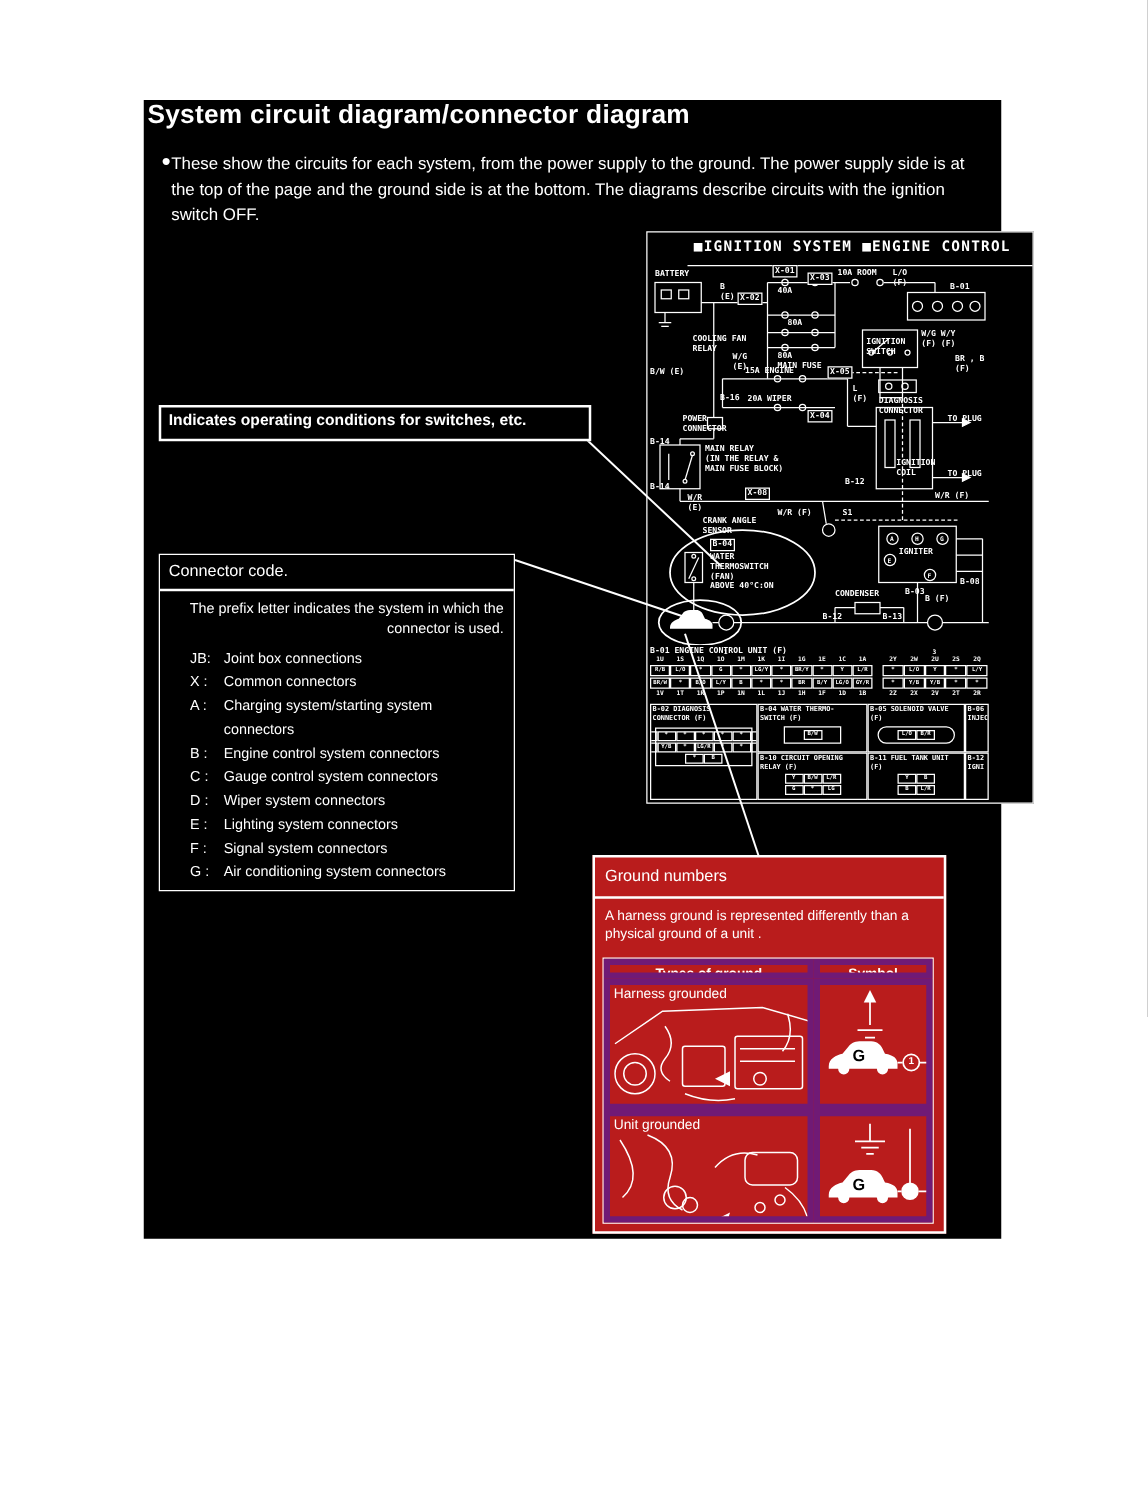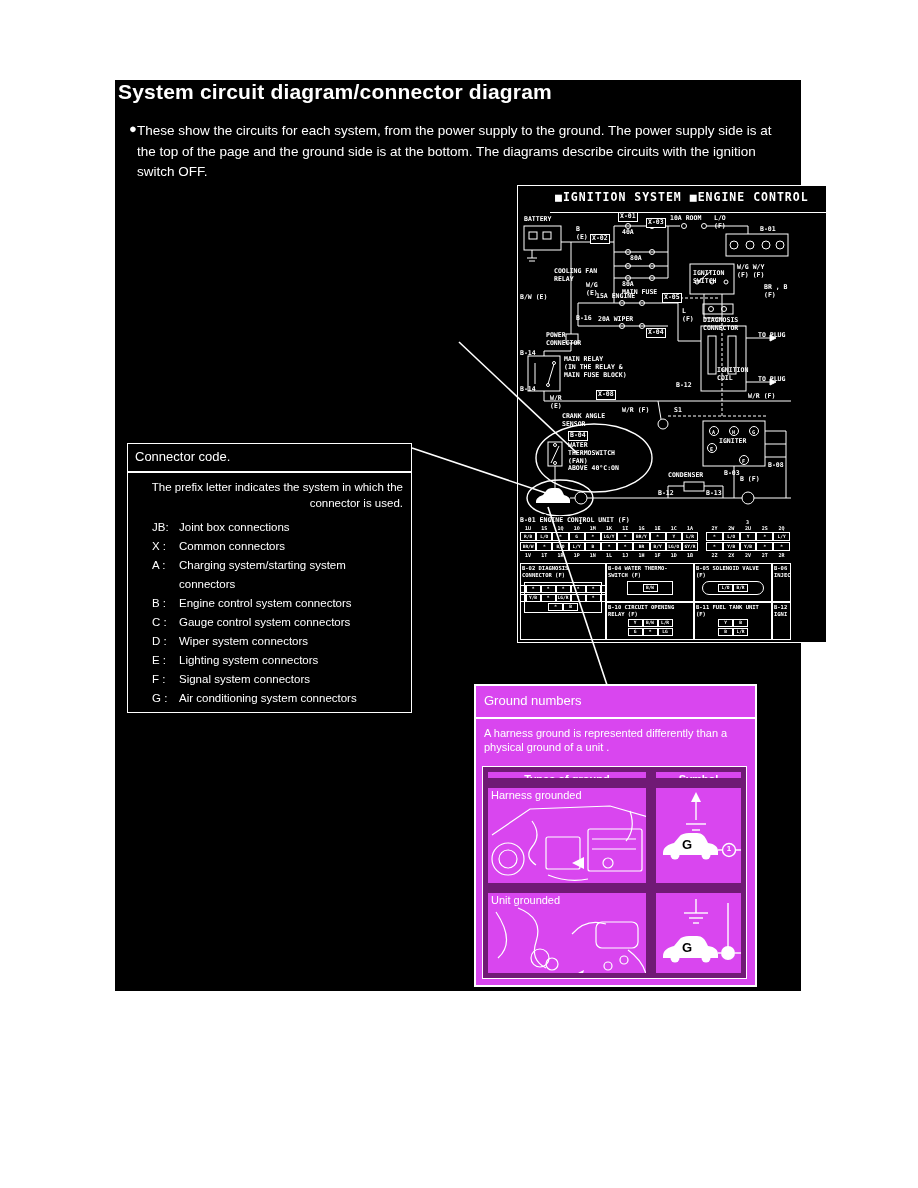--- a/index.html
+++ b/index.html
@@ -21,21 +21,21 @@
   
   .ccbox{position:absolute;left:12px;top:363px;width:283px;height:268px;border:1.5px solid #fff;z-index:6;background:#000;}
   .cchead{height:22px;border-bottom:2px solid #fff;font-size:13px;padding:5px 0 0 7px;}
   .ccdesc{font-size:11.5px;line-height:16px;padding:6px 8px 0 8px;text-align:right;}
   .cclist{margin-top:7px;padding-left:24px;}
   .ccitem{display:flex;font-size:11.5px;line-height:19px;}
   .cccode{width:27px;flex:none;}
   .cclabel{flex:1;padding-right:14px;}
 
   
-  .gnbox{position:absolute;left:359px;top:604px;width:279px;height:299px;border:2px solid #fff;z-index:6;background:#d946ef;}
+  .gnbox{position:absolute;left:359px;top:604px;width:279px;height:299px;border:2px solid #fff;z-index:6;background:#b91c1c;}
   .gnhead{height:24px;border-bottom:2px solid #fff;font-size:13px;padding:7px 0 0 8px;}
   .gndesc{font-size:11px;line-height:14px;padding:7px 6px 0 8px;}
   .gtable{position:absolute;left:6px;top:80px;width:263px;height:211px;border:1.5px solid #fff;
           display:grid;grid-template-columns:168px 1fr;grid-template-rows:16px 105px 1fr;}
   .gcell{border:5px solid #701a75;position:relative;overflow:hidden;}
   .ghead{font-size:11px;font-weight:700;text-align:center;padding-top:1px;}
   .gtypelabel{font-size:11px;padding:1px 0 0 3px;}
   .sensorlbl{position:absolute;left:42px;top:84px;font-size:10.5px;font-weight:700;}
 
   
@@ -454,20 +454,21 @@
               <span class="mcell">B</span>
               <span class="mcell">L/R</span>
             </div>
       </div>
       <div class="concell">
         <div class="ctitle">B-12 IGNI</div>
       </div>
     </div>
   </div>
 
+  <div class="callout1">Indicates operating conditions for switches, etc.</div>
 
   <div class="ccbox">
     <div class="cchead">Connector code.</div>
     <div class="ccdesc">The prefix letter indicates the system in which the connector is used.</div>
     <div class="cclist">
       <div class="ccitem">
             <span class="cccode">JB:</span>
             <span class="cclabel">Joint box connections</span>
           </div>
       <div class="ccitem">

